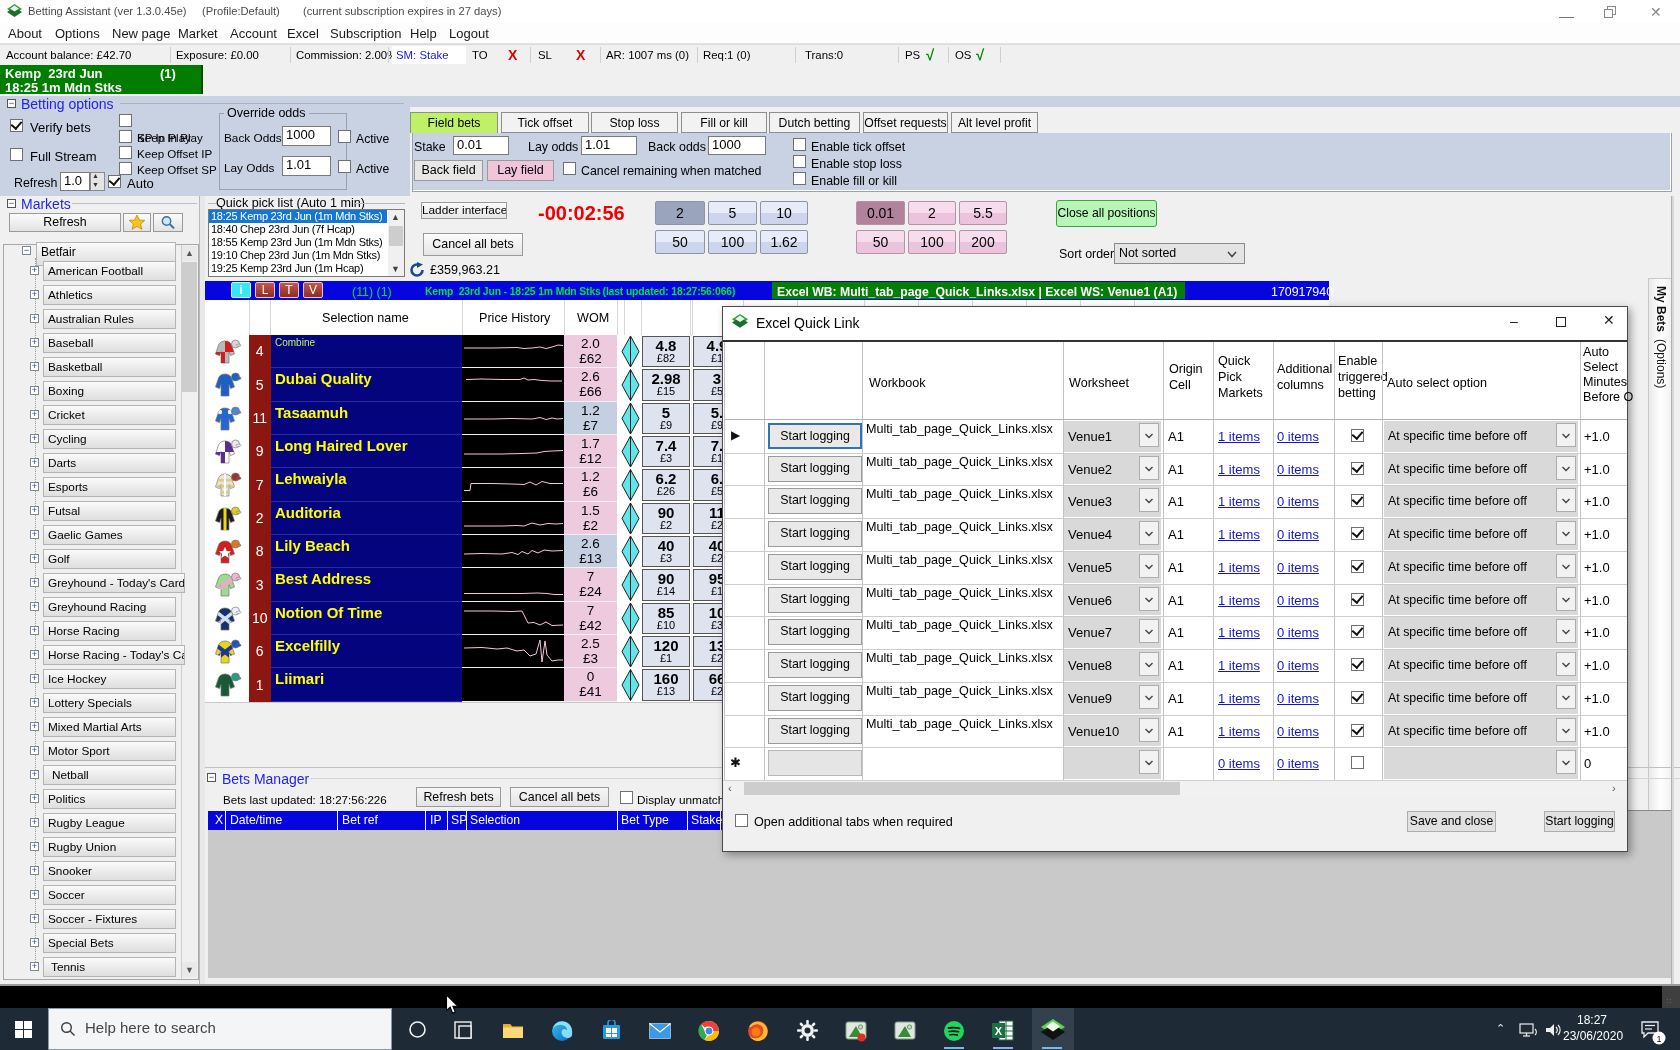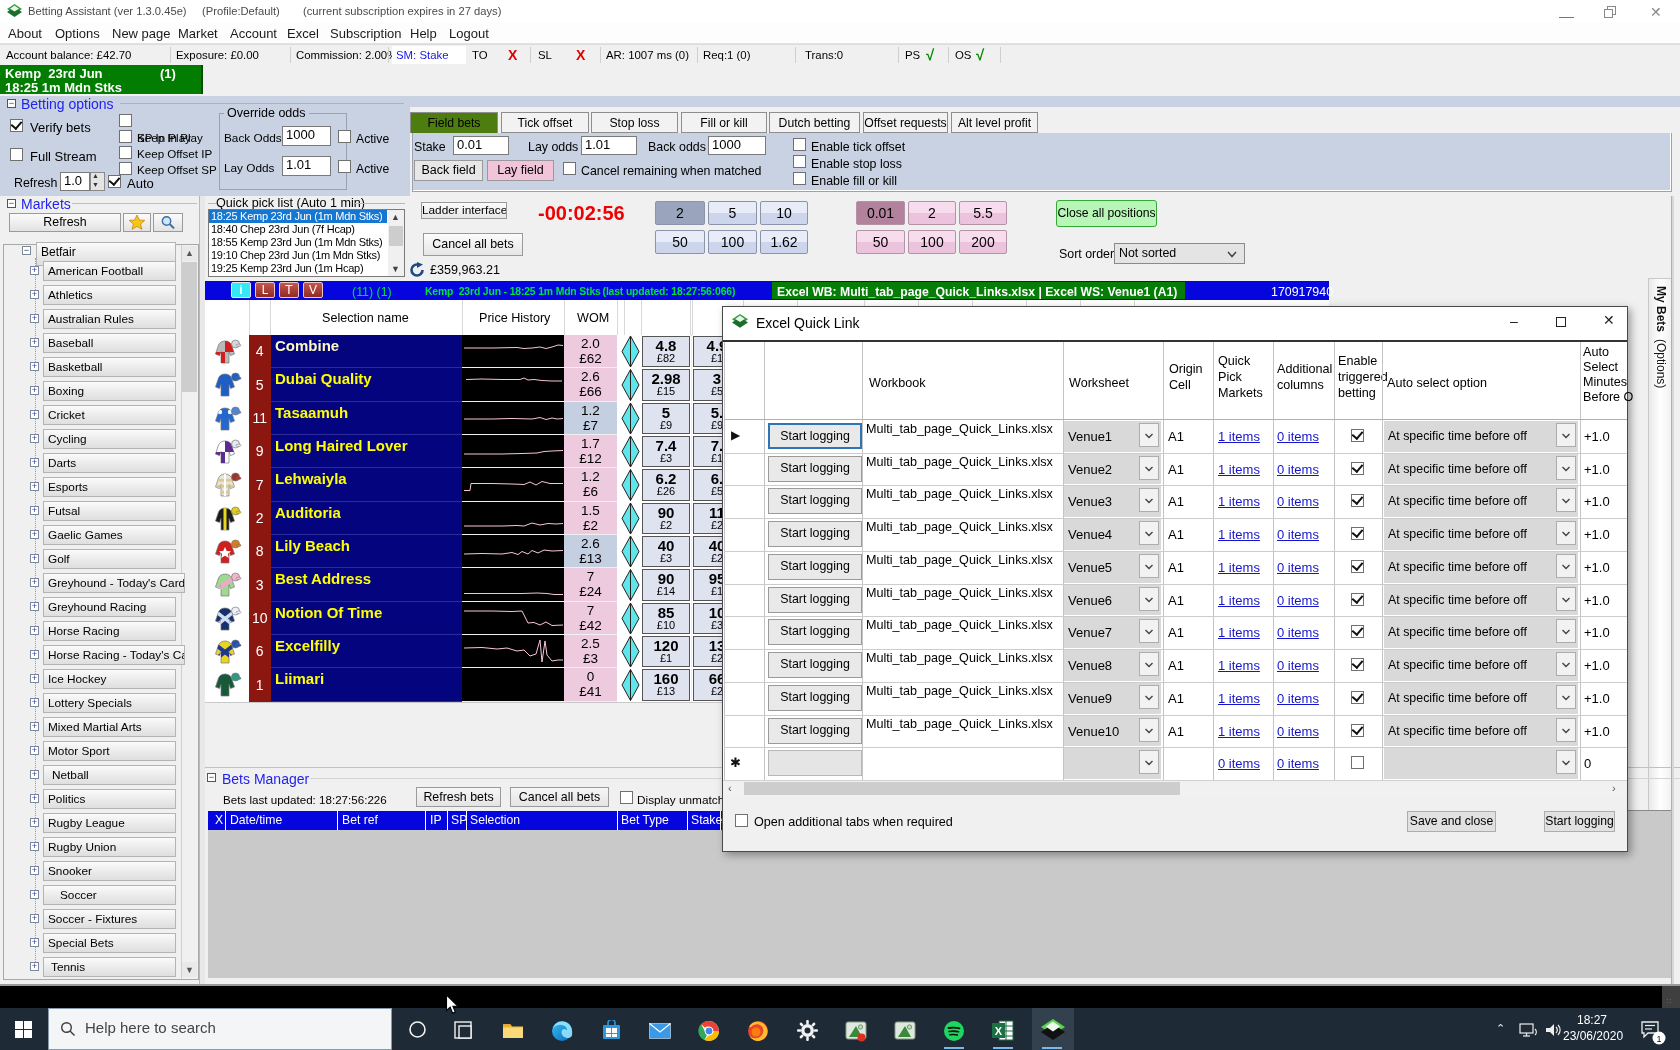--- a/index.html
+++ b/index.html
@@ -108,21 +108,21 @@
 <div class="grp" style="left:219px;top:113px;width:128px;height:77px;border-color:#9aa2b2;"></div>
 <div class="ab lbl" style="left:224px;top:106px;background:#c9d2e3;padding:0 3px;font-size:12.5px;">Override odds</div>
 <div class="lbl" style="left:224px;top:131px;font-size:11.8px;">Back Odds</div>
 <div class="inp" style="left:282px;top:126px;width:49px;height:20px;">1000</div>
 <div class="cb" style="left:338px;top:130px;"></div>
     <div class="lbl" style="left:356px;top:132px;font-size:12.2px;">Active</div>
 <div class="lbl" style="left:224px;top:161px;font-size:11.8px;">Lay Odds</div>
 <div class="inp" style="left:282px;top:156px;width:49px;height:20px;">1.01</div>
 <div class="cb" style="left:338px;top:160px;"></div>
     <div class="lbl" style="left:356px;top:162px;font-size:12.2px;">Active</div>
-<div class="ab" style="left:410px;top:112px;width:88px;height:21px;background:#4d7c0f;border:1px solid #8e8e8e;border-bottom:0;text-align:center;line-height:20px;font-size:12.2px;white-space:nowrap;overflow:hidden;">Field bets</div>
+<div class="ab" style="left:410px;top:112px;width:88px;height:21px;background:#bef264;border:1px solid #8e8e8e;border-bottom:0;text-align:center;line-height:20px;font-size:12.2px;white-space:nowrap;overflow:hidden;">Field bets</div>
 <div class="ab" style="left:501px;top:112px;width:88px;height:21px;background:#f2f2f2;border:1px solid #8e8e8e;border-bottom:1px solid #8e8e8e;text-align:center;line-height:20px;font-size:12.2px;white-space:nowrap;overflow:hidden;">Tick offset</div>
 <div class="ab" style="left:591px;top:112px;width:87px;height:21px;background:#f2f2f2;border:1px solid #8e8e8e;border-bottom:1px solid #8e8e8e;text-align:center;line-height:20px;font-size:12.2px;white-space:nowrap;overflow:hidden;">Stop loss</div>
 <div class="ab" style="left:681px;top:112px;width:86px;height:21px;background:#f2f2f2;border:1px solid #8e8e8e;border-bottom:1px solid #8e8e8e;text-align:center;line-height:20px;font-size:12.2px;white-space:nowrap;overflow:hidden;">Fill or kill</div>
 <div class="ab" style="left:769px;top:112px;width:91px;height:21px;background:#f2f2f2;border:1px solid #8e8e8e;border-bottom:1px solid #8e8e8e;text-align:center;line-height:20px;font-size:12.2px;white-space:nowrap;overflow:hidden;">Dutch betting</div>
 <div class="ab" style="left:863px;top:112px;width:85px;height:21px;background:#f2f2f2;border:1px solid #8e8e8e;border-bottom:1px solid #8e8e8e;text-align:center;line-height:20px;font-size:12.2px;white-space:nowrap;overflow:hidden;">Offset requests</div>
 <div class="ab" style="left:951px;top:112px;width:87px;height:21px;background:#f2f2f2;border:1px solid #8e8e8e;border-bottom:1px solid #8e8e8e;text-align:center;line-height:20px;font-size:12.2px;white-space:nowrap;overflow:hidden;">Alt level profit</div>
 <div class="lbl" style="left:414px;top:140px;font-size:12.4px;">Stake</div>
 <div class="inp" style="left:453px;top:136px;width:56px;height:19px;">0.01</div>
 <div class="lbl" style="left:528px;top:140px;font-size:12.4px;">Lay odds</div>
 <div class="inp" style="left:581px;top:136px;width:56px;height:19px;">1.01</div>
@@ -210,21 +210,21 @@
 <div class="ab" style="left:43px;top:765px;min-width:133px;height:20px;background:linear-gradient(#fafafa,#dedede);border:1px solid #b4b4b4;font-size:11.8px;line-height:18px;padding:0 8px;white-space:nowrap;overflow:hidden;max-width:142px;display:inline-block;">Netball</div>
 <div class="ab" style="left:30px;top:794px;width:9px;height:9px;border:1px solid #7a8a9a;background:#fff;font-size:9px;line-height:7px;text-align:center;color:#33c;">+</div>
 <div class="ab" style="left:43px;top:789px;min-width:133px;height:20px;background:linear-gradient(#fafafa,#dedede);border:1px solid #b4b4b4;font-size:11.8px;line-height:18px;padding:0 4px;white-space:nowrap;overflow:hidden;max-width:142px;display:inline-block;">Politics</div>
 <div class="ab" style="left:30px;top:818px;width:9px;height:9px;border:1px solid #7a8a9a;background:#fff;font-size:9px;line-height:7px;text-align:center;color:#33c;">+</div>
 <div class="ab" style="left:43px;top:813px;min-width:133px;height:20px;background:linear-gradient(#fafafa,#dedede);border:1px solid #b4b4b4;font-size:11.8px;line-height:18px;padding:0 4px;white-space:nowrap;overflow:hidden;max-width:142px;display:inline-block;">Rugby League</div>
 <div class="ab" style="left:30px;top:842px;width:9px;height:9px;border:1px solid #7a8a9a;background:#fff;font-size:9px;line-height:7px;text-align:center;color:#33c;">+</div>
 <div class="ab" style="left:43px;top:837px;min-width:133px;height:20px;background:linear-gradient(#fafafa,#dedede);border:1px solid #b4b4b4;font-size:11.8px;line-height:18px;padding:0 4px;white-space:nowrap;overflow:hidden;max-width:142px;display:inline-block;">Rugby Union</div>
 <div class="ab" style="left:30px;top:866px;width:9px;height:9px;border:1px solid #7a8a9a;background:#fff;font-size:9px;line-height:7px;text-align:center;color:#33c;">+</div>
 <div class="ab" style="left:43px;top:861px;min-width:133px;height:20px;background:linear-gradient(#fafafa,#dedede);border:1px solid #b4b4b4;font-size:11.8px;line-height:18px;padding:0 4px;white-space:nowrap;overflow:hidden;max-width:142px;display:inline-block;">Snooker</div>
 <div class="ab" style="left:30px;top:890px;width:9px;height:9px;border:1px solid #7a8a9a;background:#fff;font-size:9px;line-height:7px;text-align:center;color:#33c;">+</div>
-<div class="ab" style="left:43px;top:885px;min-width:133px;height:20px;background:linear-gradient(#fafafa,#dedede);border:1px solid #b4b4b4;font-size:11.8px;line-height:18px;padding:0 16px;white-space:nowrap;overflow:hidden;max-width:142px;display:inline-block;">Soccer</div>
+<div class="ab" style="left:43px;top:885px;min-width:133px;height:20px;background:linear-gradient(#fafafa,#dedede);border:1px solid #b4b4b4;font-size:11.8px;line-height:18px;padding:0 4px;white-space:nowrap;overflow:hidden;max-width:142px;display:inline-block;">Soccer</div>
 <div class="ab" style="left:30px;top:914px;width:9px;height:9px;border:1px solid #7a8a9a;background:#fff;font-size:9px;line-height:7px;text-align:center;color:#33c;">+</div>
 <div class="ab" style="left:43px;top:909px;min-width:133px;height:20px;background:linear-gradient(#fafafa,#dedede);border:1px solid #b4b4b4;font-size:11.8px;line-height:18px;padding:0 4px;white-space:nowrap;overflow:hidden;max-width:142px;display:inline-block;">Soccer - Fixtures</div>
 <div class="ab" style="left:30px;top:938px;width:9px;height:9px;border:1px solid #7a8a9a;background:#fff;font-size:9px;line-height:7px;text-align:center;color:#33c;">+</div>
 <div class="ab" style="left:43px;top:933px;min-width:133px;height:20px;background:linear-gradient(#fafafa,#dedede);border:1px solid #b4b4b4;font-size:11.8px;line-height:18px;padding:0 4px;white-space:nowrap;overflow:hidden;max-width:142px;display:inline-block;">Special Bets</div>
 <div class="ab" style="left:30px;top:962px;width:9px;height:9px;border:1px solid #7a8a9a;background:#fff;font-size:9px;line-height:7px;text-align:center;color:#33c;">+</div>
 <div class="ab" style="left:43px;top:957px;min-width:133px;height:20px;background:linear-gradient(#fafafa,#dedede);border:1px solid #b4b4b4;font-size:11.8px;line-height:18px;padding:0 7px;white-space:nowrap;overflow:hidden;max-width:142px;display:inline-block;">Tennis</div>
 
 <div class="hline" style="left:208px;top:203px;width:8px;background:#b8b8b8;"></div>
 <div class="lbl" style="left:216px;top:196px;font-size:12.6px;">Quick pick list (Auto 1 min)</div>
 <div class="hline" style="left:355px;top:203px;width:50px;background:#b8b8b8;"></div>
@@ -314,21 +314,21 @@
         <path d="M14 4 C11 4 8.5 5.5 7.5 8 L4.5 17 L8.5 18.6 L10 14.5 L10 26 L18 26 L18 14.5 L19.5 18.6 L23.5 17 L20.5 8 C19.5 5.5 17 4 14 4 Z" fill="#b9b9bd" stroke="#777" stroke-width="0.7"></path>
         <g clip-path="url(#s0)">
           <rect x="14" y="0" width="14" height="15" fill="#cf2020"></rect>
           <rect x="0" y="15" width="14" height="15" fill="#cf2020"></rect>
         </g>
         <circle cx="24.5" cy="7" r="4" fill="#d8d8d8" stroke="#777" stroke-width="0.7"></circle>
         <ellipse cx="27.5" cy="8.3" rx="2.6" ry="1.2" fill="#d8d8d8" stroke="#777" stroke-width="0.5"></ellipse>
       </svg></div>
     <div class="ab" style="left:249px;top:335px;width:21.5px;height:33px;background:#8c1710;color:#fff;text-align:center;line-height:33px;font-size:14px;">4</div>
     <div class="ab" style="left:270.5px;top:335px;width:191.5px;height:33px;background:#04047e;border-bottom:1px solid #2a2a9a;"></div>
-    <div class="lbl" style="left:275px;top:337px;color:#fef9c3;font-weight:bold;font-size:15px;">Combine</div>
+    <div class="lbl" style="left:275px;top:337px;color:#bef264;font-weight:normal;font-size:10px;">Combine</div>
     <div class="ab" style="left:462px;top:335px;width:102px;height:32px;background:#000;"><svg width="102" height="33" viewBox="0 0 102 33">
         <polyline points="2,13 30,13 55,12.5 62,13.5 70,13 78,12 84,13.5 90,12 96,10 101,10.5" fill="none" stroke="#f8c4dc" stroke-width="1"></polyline>
       </svg></div>
     <div class="ab" style="left:564px;top:335px;width:53px;height:32px;background:#eecade;text-align:center;font-size:13.5px;">
       <div style="margin-top:1px;">2.0</div>
       <div>£62</div>
     </div>
     <div class="ab" style="left:617px;top:335px;width:24px;height:33px;background:#fff;"></div>
     <svg class="ab" style="left:620px;top:335px;" width="21" height="33" viewBox="0 0 21 33">
       <polygon points="10.5,1 19,16.5 10.5,32 2,16.5" fill="#5ee6ea" stroke="#222" stroke-width="1"></polygon>

